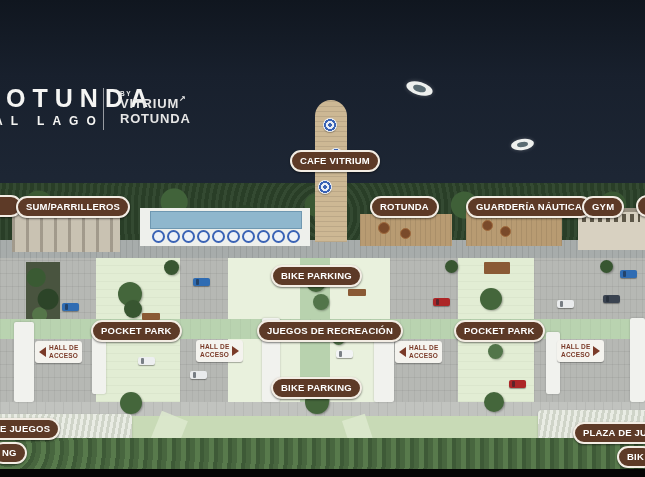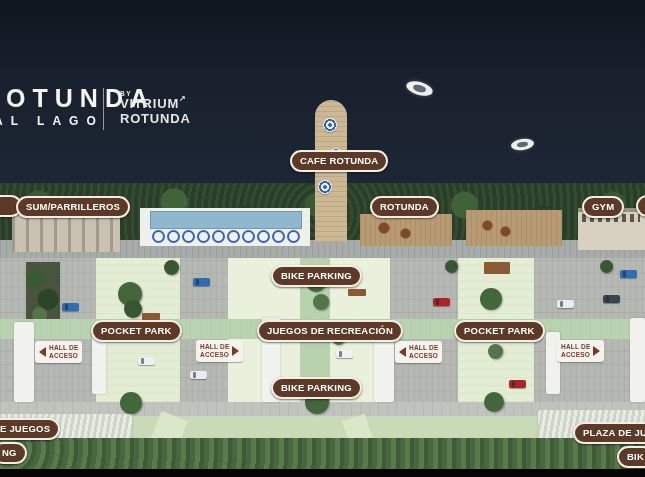--- a/index.html
+++ b/index.html
@@ -207,22 +207,23 @@
   <div class="abs logo2">AL LAGO</div>
   <div class="abs logosep"></div>
   <div class="abs byline">
     <div class="by">BY</div>
     <div class="nm"><span>VITRIUM</span><span class="arr">↗</span></div>
     <div class="nm">ROTUNDA</div>
   </div>
 
   <div class="pill" style="left:-12px;top:195px;width:14px;height:10px;"></div>
   <div class="pill" style="left:16px;top:196px;">SUM/PARRILLEROS</div>
-  <div class="pill" style="left:290px;top:150px;">CAFE ROTUNDA</div>
+  <div class="pill" style="left:290px;top:150px;">CAFE VITRIUM</div>
   <div class="pill" style="left:370px;top:196px;">ROTUNDA</div>
+  <div class="pill" style="left:466px;top:196px;">GUARDERÍA NÁUTICA</div>
   <div class="pill" style="left:582px;top:196px;">GYM</div>
   <div class="pill" style="left:636px;top:195px;width:30px;height:10px;"></div>
 
   <div class="pill" style="left:271px;top:265px;">BIKE PARKING</div>
   <div class="pill" style="left:91px;top:320px;">POCKET PARK</div>
   <div class="pill" style="left:257px;top:320px;">JUEGOS DE RECREACIÓN</div>
   <div class="pill" style="left:454px;top:320px;">POCKET PARK</div>
   <div class="pill" style="left:271px;top:377px;">BIKE PARKING</div>
 
   <div class="pill" style="left:-10px;top:418px;">E JUEGOS</div>

